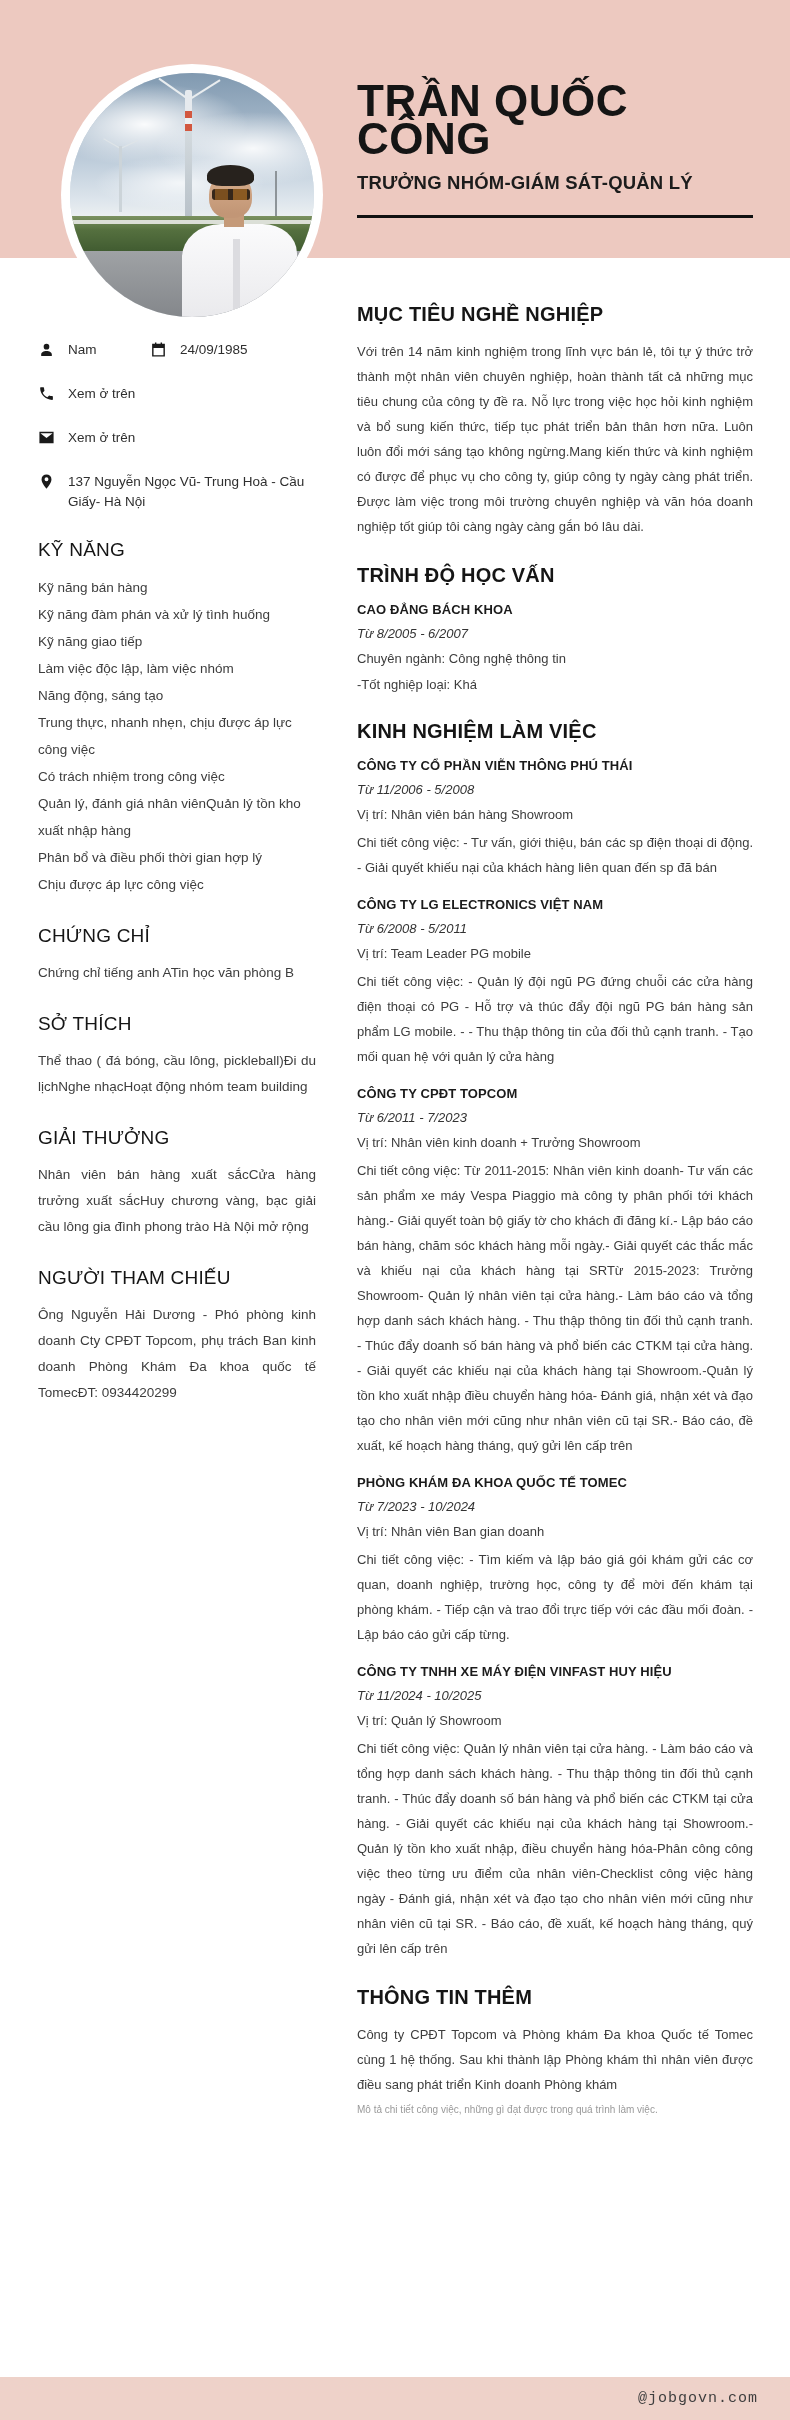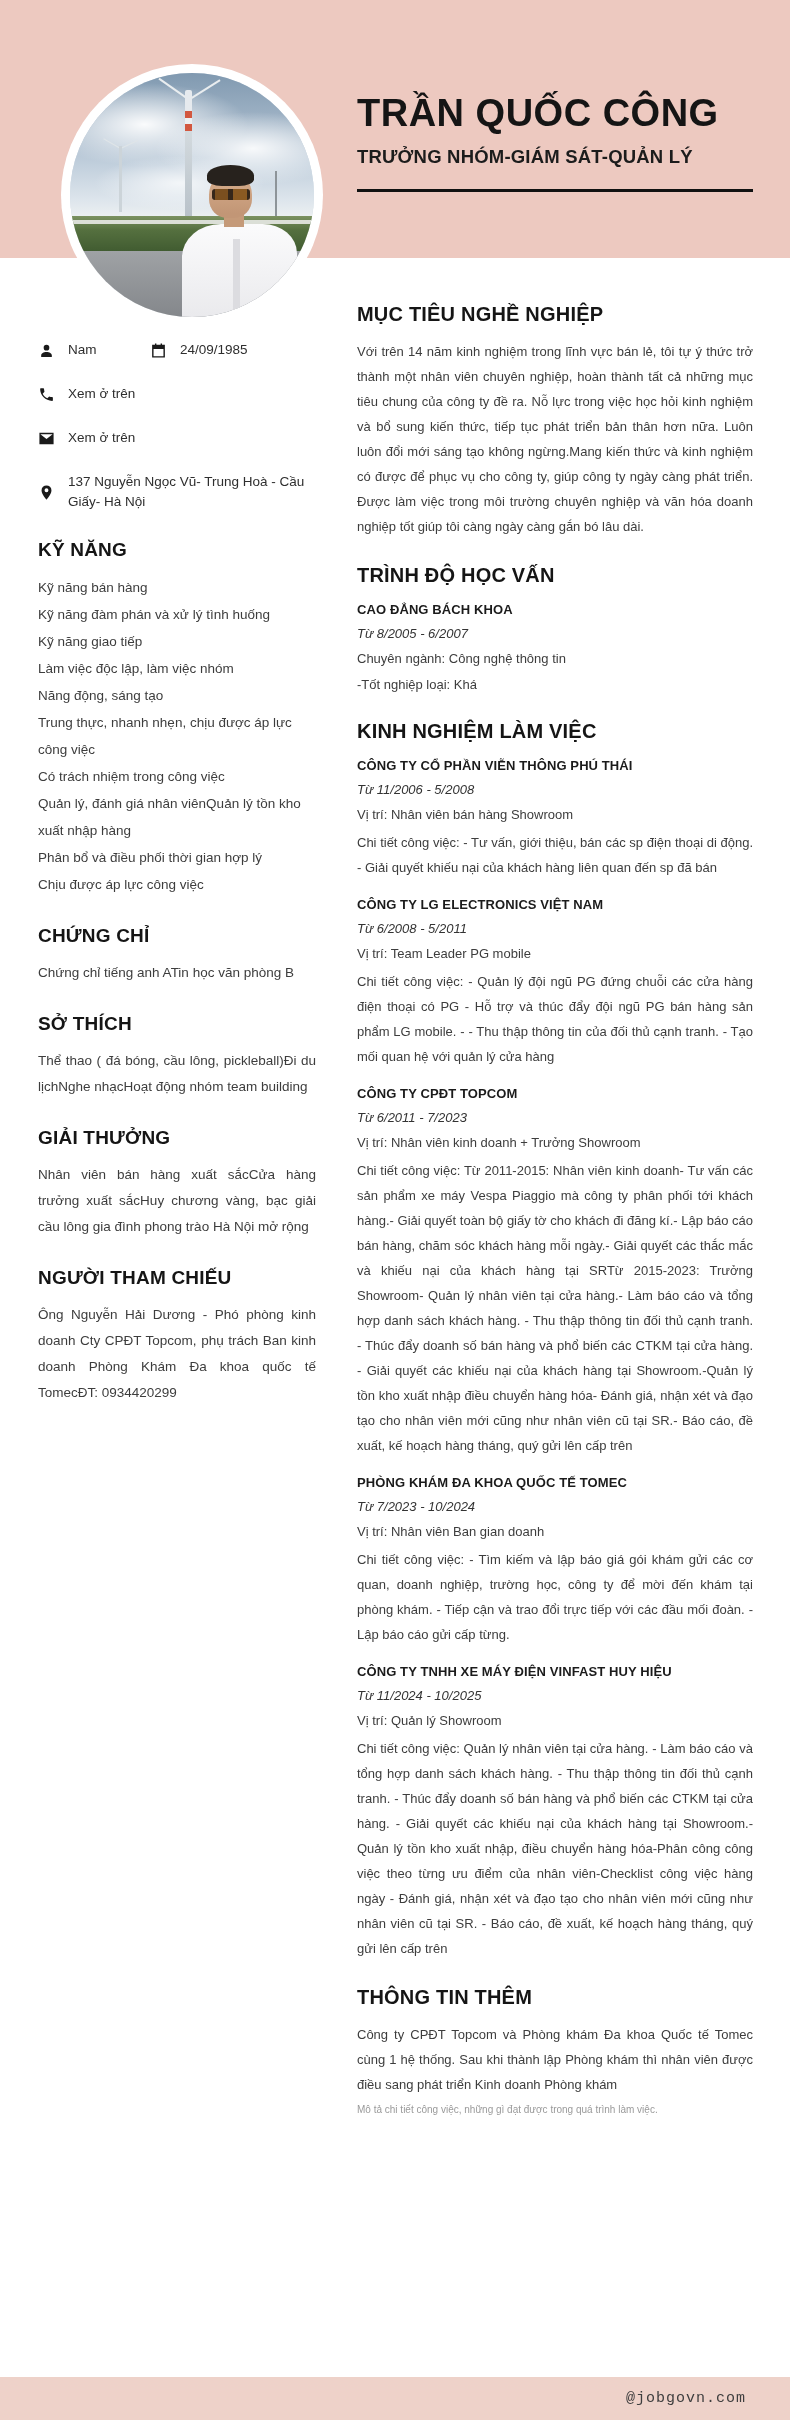--- a/index.html
+++ b/index.html
@@ -11,21 +11,21 @@
     --divider:#111111;
   }
   *{margin:0;padding:0;box-sizing:border-box;}
   html,body{background:#ffffff;}
   body{font-family:"Liberation Sans","DejaVu Sans",sans-serif;color:var(--body-text);}
   .page{position:relative;width:790px;height:2420px;background:#ffffff;overflow:hidden;margin:0 auto;}
 
   
   .band{position:absolute;left:0;top:0;width:100%;height:258px;background:var(--band);z-index:0;}
   .header-text{position:absolute;left:357px;top:82px;width:396px;z-index:1;}
-  .name{font-size:38px;font-weight:800;letter-spacing:.5px;color:var(--heading-text);line-height:38px;margin-top:12px;}
+  .name{font-size:44px;font-weight:800;letter-spacing:.5px;color:var(--heading-text);line-height:38px;}
   .subtitle{margin-top:14px;font-size:18.5px;font-weight:700;letter-spacing:.2px;color:#1c1c1c;line-height:22px;}
   .rule{margin-top:21px;width:100%;height:3px;background:var(--divider);}
 
   
   .avatar{position:absolute;left:61px;top:64px;width:262px;height:262px;border-radius:50%;background:#ffffff;z-index:2;display:flex;align-items:center;justify-content:center;}
   .photo{position:relative;width:244px;height:244px;border-radius:50%;overflow:hidden;background:#cfdae3;}
   .ph-sky{position:absolute;inset:0;background:linear-gradient(180deg,#8099b0 0%,#9db1c4 18%,#c2d0dd 38%,#dde5ec 52%,#eef1f2 60%,#f5f5f4 62%,#f5f5f4 100%);}
   .ph-cloud1{position:absolute;left:-12%;top:4%;width:85%;height:34%;background:radial-gradient(closest-side,rgba(255,255,255,.95),rgba(255,255,255,0));}
   .ph-cloud2{position:absolute;right:-15%;top:16%;width:80%;height:30%;background:radial-gradient(closest-side,rgba(255,255,255,.9),rgba(255,255,255,0));}
   .ph-cloud3{position:absolute;left:10%;top:34%;width:70%;height:22%;background:radial-gradient(closest-side,rgba(255,255,255,.75),rgba(255,255,255,0));}
@@ -44,46 +44,46 @@
   .ph-placket{position:absolute;left:67%;bottom:0;width:2.5%;height:32%;background:#dcdce0;}
   .ph-neck{position:absolute;left:63%;top:56.5%;width:8.5%;height:6.5%;background:#c59a79;}
   .ph-head{position:absolute;left:57%;top:41%;width:17.5%;height:18.5%;background:linear-gradient(180deg,#d3a987 20%,#c29676 90%);border-radius:48% 48% 42% 42%;}
   .ph-hair{position:absolute;left:56.2%;top:37.8%;width:19.2%;height:8.6%;background:#27221d;border-radius:55% 55% 35% 35%;}
   .ph-glasses{position:absolute;left:58%;top:47.6%;width:15.6%;height:4.3%;border-radius:3px;
     background:linear-gradient(90deg,#35271a 0 8%,#7a4f1f 8% 42%,#35271a 42% 55%,#8a5a22 55% 92%,#35271a 92% 100%);}
 
   
   .left-col{position:absolute;left:38px;top:340px;width:278px;z-index:1;}
   .info-row{display:flex;align-items:flex-start;margin-bottom:24px;}
-  .info-cell{display:flex;align-items:center;}
+  .info-cell{display:flex;align-items:flex-start;}
   .info-cell.gender{width:112px;flex:none;}
   .icon{width:17px;height:17px;flex:none;margin-right:13px;margin-top:1px;color:#1a1a1a;}
   .icon svg{width:100%;height:100%;display:block;fill:currentColor;}
   .info-text{font-size:13.5px;line-height:20px;color:#2e2e2e;}
-  .sec-h3{font-size:19px;font-weight:700;color:var(--heading-text);margin:27px 0 13px;letter-spacing:.2px;}
+  .sec-h3{font-size:19px;font-weight:400;color:var(--heading-text);margin:27px 0 13px;letter-spacing:.2px;}
   .left-body{font-size:13.5px;line-height:26px;text-align:justify;color:var(--body-text);}
   .skill{font-size:13.5px;line-height:27px;color:var(--body-text);}
 
   
   .right-col{position:absolute;left:357px;top:302px;width:396px;z-index:1;}
   .sec-h2{font-size:20px;font-weight:800;color:var(--heading-text);letter-spacing:.2px;margin:0 0 13px;line-height:24px;}
   .sec{margin-top:24px;}
   .sec:first-child{margin-top:0;}
   .body{font-size:13px;line-height:25px;text-align:justify;color:var(--body-text);}
   .entry{margin-top:15px;}
   .entry:first-of-type{margin-top:0;}
   .entry-name{font-size:13px;font-weight:800;color:#1b1b1b;line-height:19px;letter-spacing:.1px;}
   .period{font-size:13px;font-style:italic;color:#333333;margin-top:6px;line-height:18px;}
   .plain-line{font-size:13px;color:var(--body-text);margin-top:6px;line-height:20px;}
   .detail{margin-top:5px;}
   .placeholder{font-size:10px;line-height:25px;color:var(--muted-text);text-align:justify;}
 
   
   .footer{position:absolute;left:0;bottom:0;width:100%;height:43px;background:var(--footer-band);z-index:5;
-    text-align:right;padding-right:44px;font-family:"Liberation Mono","DejaVu Sans Mono",monospace;
+    text-align:right;padding-right:32px;font-family:"Liberation Mono","DejaVu Sans Mono",monospace;
     font-size:15px;line-height:43px;color:#3e3e3e;letter-spacing:1px;}
 </style>
 </head>
 <body>
 
 <div class="page">
 
   <div class="band"></div>
 
   <div class="header-text">

